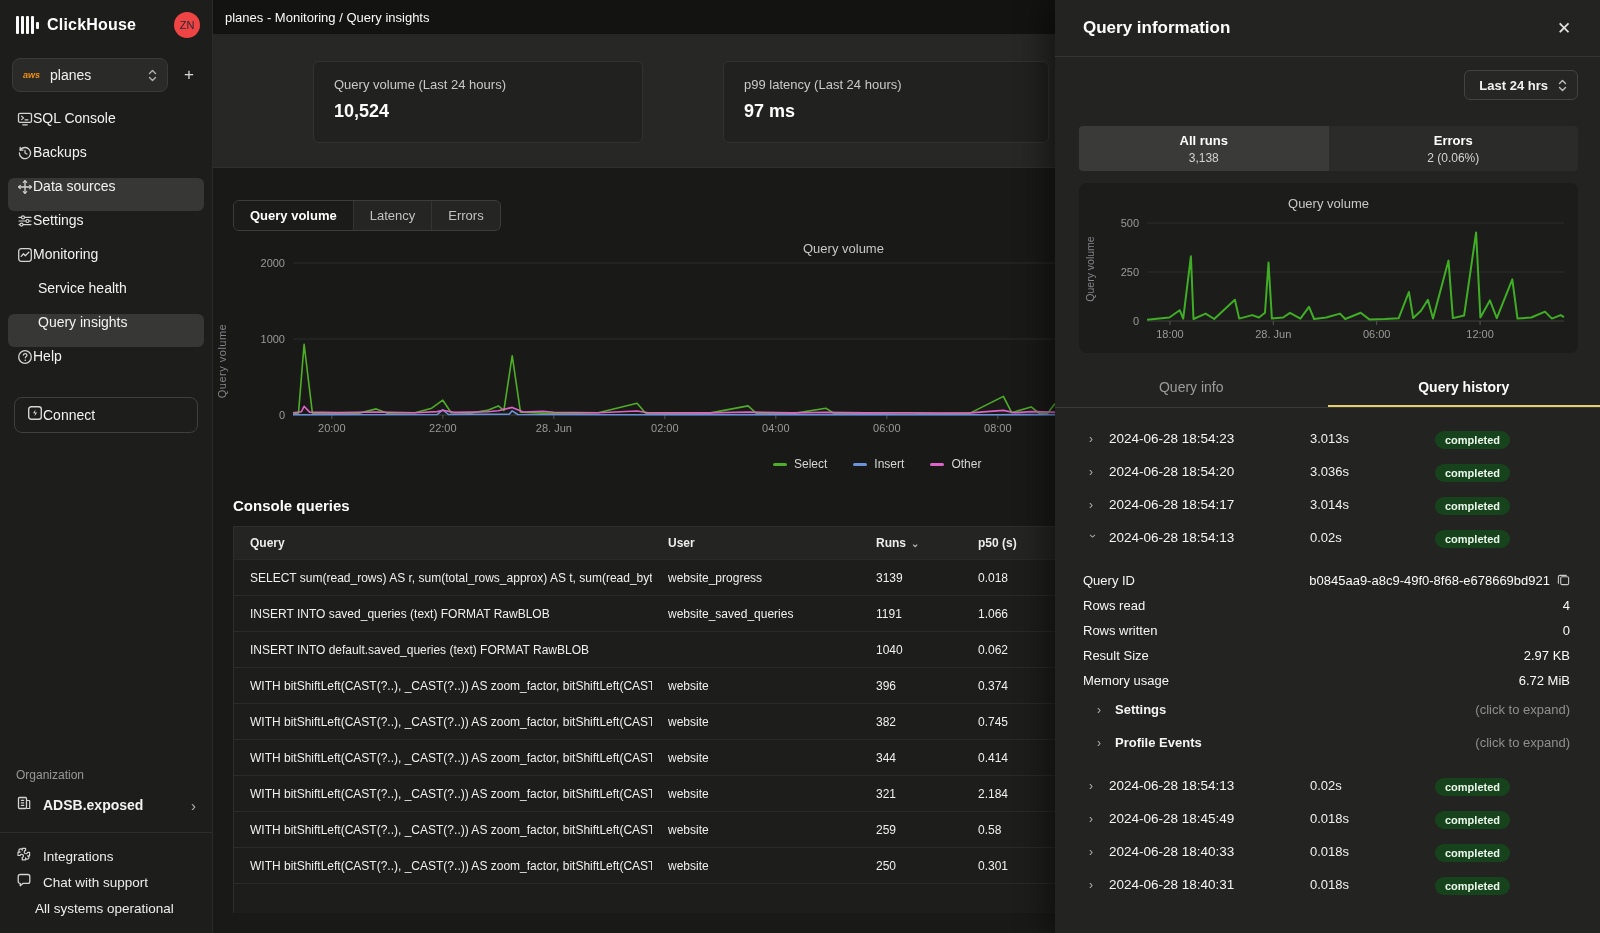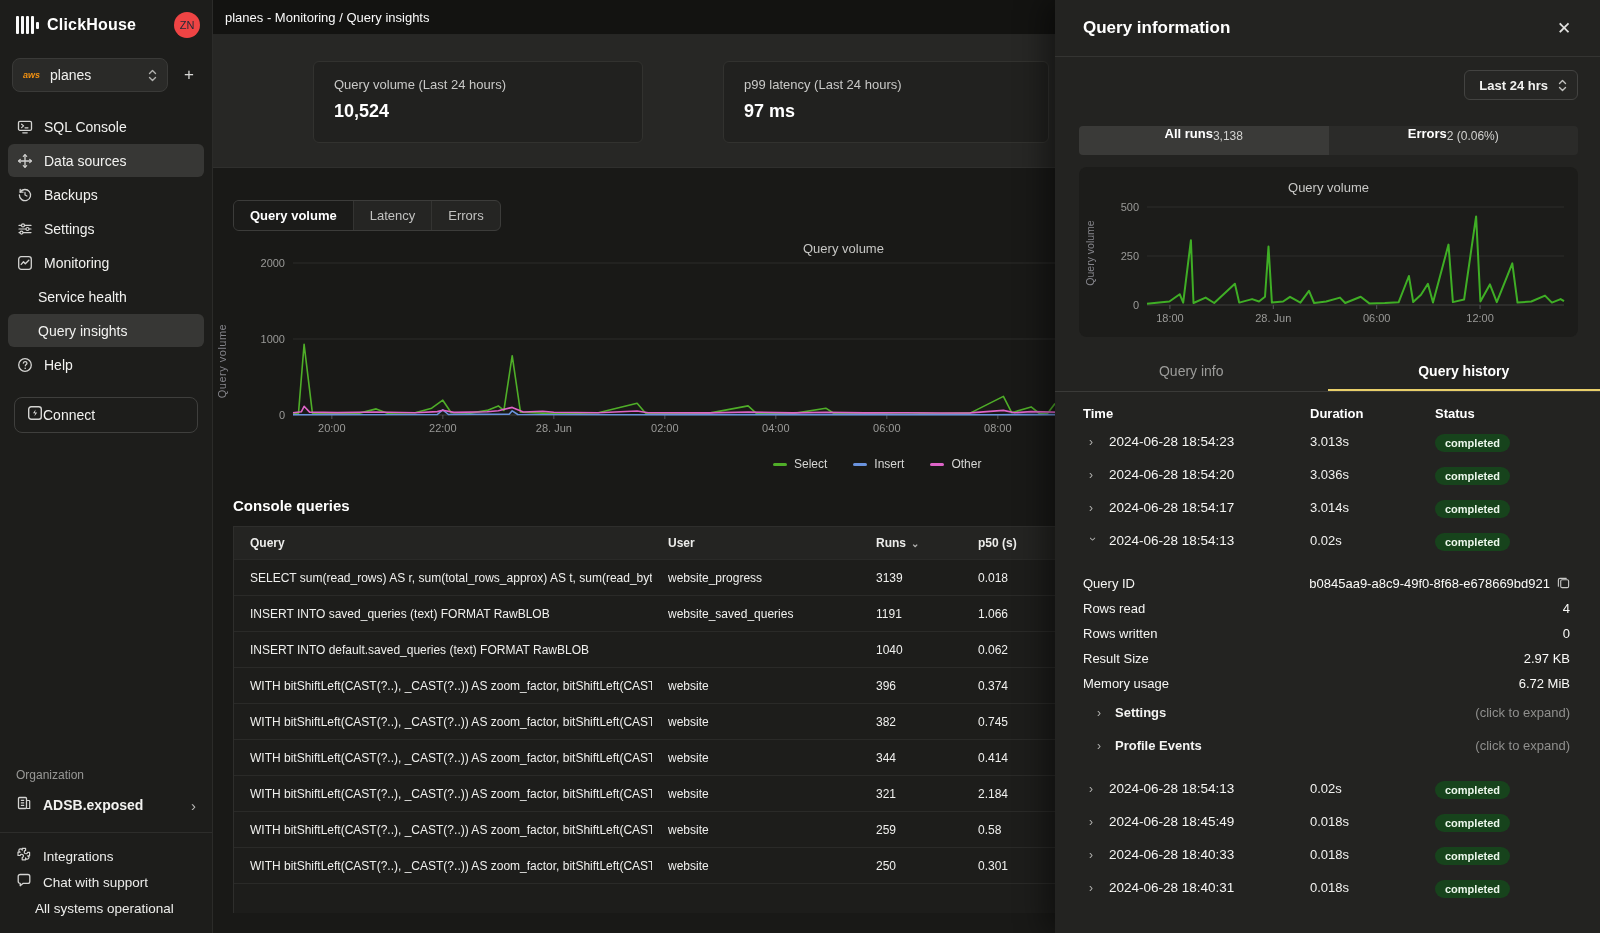--- a/index.html
+++ b/index.html
@@ -13,21 +13,21 @@
   .logo .bar { width:3px; height:18px; background:#fafafa; border-radius:1px; }
   .logo .bar.short { height:7px; }
   .brand-title { font-size:16px; font-weight:bold; color:#fff; letter-spacing:.2px; flex:1; }
   .avatar { width:26px; height:26px; border-radius:50%; background:#ef4444; color:#252a36; font-size:11px; font-weight:normal; display:flex; align-items:center; justify-content:center; }
   .workspace-row { display:flex; align-items:center; gap:10px; margin:12px 12px 0 12px; }
   .workspace-select { flex:1; height:34px; background:#2a2a28; border:1px solid #3a3a38; border-radius:8px; display:flex; align-items:center; padding:0 10px; gap:10px; cursor:pointer; }
   .aws-mark { color:#f29111; font-size:9px; font-weight:bold; font-style:italic; line-height:1; }
   .workspace-name { flex:1; font-size:14px; color:#f0f0ee; }
   .plus-btn { width:22px; height:22px; display:flex; align-items:center; justify-content:center; color:#d8d8d6; font-size:17px; cursor:pointer; }
   #nav { margin-top:18px; padding:0 8px; }
-  .nav-item { display:flex; align-items:center; gap:11px; height:33px; padding:0 8px; border-radius:6px; cursor:pointer; margin-bottom:1px; }
+  .nav-item { display:flex; align-items:flex-start; height:33px; padding:0 8px; border-radius:6px; cursor:pointer; margin-bottom:1px; }
   .nav-item .nav-icon { width:17px; height:17px; display:flex; align-items:center; justify-content:center; }
   .nav-item .nav-label { font-size:14px; color:#f2f2f0; font-weight:500; }
   .nav-item.active { background:#373735; }
   .nav-item.sub { padding-left:30px; }
   .connect-btn { margin:16px 14px 0 14px; height:36px; border:1px solid #3f3f3d; border-radius:8px; display:flex; align-items:center; padding:0 12px; cursor:pointer; }
   .connect-btn .nav-label { font-size:14px; font-weight:500; color:#f2f2f0; }
   .sidebar-bottom { position:absolute; left:0; right:0; bottom:0; padding-bottom:12px; }
   .org-label { font-size:12px; color:#989896; padding:0 16px; margin-bottom:8px; }
   .org-row { display:flex; align-items:center; gap:11px; height:30px; padding:0 16px; cursor:pointer; }
   .org-row .nav-label { flex:1; font-size:14px; font-weight:bold; color:#f2f2f0; }
@@ -71,21 +71,21 @@
 
   
   #panel { position:absolute; left:1055px; top:0; width:545px; height:933px; background:#232321; box-shadow:-10px 0 28px rgba(0,0,0,.45); }
   #panel-header { height:57px; border-bottom:1px solid #343432; display:flex; align-items:center; padding:0 24px 0 28px; }
   #panel-title { flex:1; font-size:17px; font-weight:bold; color:#fff; }
   #panel-close { width:24px; height:24px; display:flex; align-items:center; justify-content:center; color:#e2e2e0; font-size:17px; cursor:pointer; }
   #range-row { display:flex; justify-content:flex-end; padding:13px 22px 0 0; }
   #range-select { height:30px; border:1px solid #434341; border-radius:6px; background:#262624; display:flex; align-items:center; gap:10px; padding:0 10px 0 14px; cursor:pointer; }
   #range-select .range-label { font-size:13px; font-weight:bold; color:#f2f2f0; }
   #segmented { display:flex; margin:26px 22px 0 24px; border-radius:4px; overflow:hidden; }
-  .segment { flex:1; height:29px; display:flex; flex-direction:row; align-items:flex-start; justify-content:center; cursor:pointer; }
+  .segment { flex:1; height:45px; display:flex; flex-direction:column; align-items:center; justify-content:center; cursor:pointer; }
   .segment.selected { background:#3a3a38; }
   .segment:not(.selected) { background:#2b2b29; }
   .seg-label { font-size:13px; font-weight:bold; color:#fff; }
   .seg-value { font-size:12px; color:#d3d3d1; margin-top:3px; }
   #mini-card { position:relative; margin:12px 22px 0 24px; height:170px; background:#1c1c1a; border-radius:8px; }
   #mini-title { position:absolute; top:13px; width:100%; text-align:center; font-size:13px; color:#c8c8c6; }
   #mini-ylabel { position:absolute; left:-22px; top:80px; transform:rotate(-90deg); font-size:10.5px; color:#85858b; }
   #mini-chart { position:absolute; left:6px; top:32px; }
   #panel-tabs { display:flex; margin-top:16px; border-bottom:1px solid #3a3a38; }
   .panel-tab { flex:1; text-align:center; height:38px; line-height:36px; font-size:14px; color:#9c9c9a; cursor:pointer; }
@@ -141,38 +141,38 @@
       <div class="nav-item">
         <span class="nav-icon">
           <svg width="16" height="16" viewBox="0 0 16 16">
             <rect x="1.5" y="2.3" width="13" height="9" rx="1.4" stroke="#d4d4d2" stroke-width="1.3" fill="none"></rect>
             <path d="M5.8 13.8h4.4" stroke="#d4d4d2" stroke-width="1.3" stroke-linecap="round"></path>
             <path d="M4.6 5.2l2 1.7-2 1.7M8 8.8h3" stroke="#d4d4d2" stroke-width="1.2" fill="none" stroke-linecap="round" stroke-linejoin="round"></path>
           </svg>
         </span>
         <span class="nav-label">SQL Console</span>
       </div>
-      <div class="nav-item active">
-        <span class="nav-icon">
-          <svg width="16" height="16" viewBox="0 0 16 16">
-            <path d="M8 2v12M2 8h12" stroke="#d4d4d2" stroke-width="1.3" stroke-linecap="round"></path>
-            <path d="M6.3 3.3L8 1.6l1.7 1.7M6.3 12.7L8 14.4l1.7-1.7M3.3 6.3L1.6 8l1.7 1.7M12.7 6.3L14.4 8l-1.7 1.7" stroke="#d4d4d2" stroke-width="1.2" fill="none" stroke-linecap="round" stroke-linejoin="round"></path>
-          </svg>
-        </span>
-        <span class="nav-label">Data sources</span>
-      </div>
       <div class="nav-item">
         <span class="nav-icon">
           <svg width="16" height="16" viewBox="0 0 16 16">
             <path d="M3.2 5.2A5.6 5.6 0 1 1 2.4 8" stroke="#d4d4d2" stroke-width="1.3" fill="none" stroke-linecap="round"></path>
             <path d="M3.2 2.4v2.8H6" stroke="#d4d4d2" stroke-width="1.3" fill="none" stroke-linecap="round" stroke-linejoin="round"></path>
             <path d="M8 5.4V8l1.9 1.1" stroke="#d4d4d2" stroke-width="1.2" fill="none" stroke-linecap="round"></path>
           </svg>
         </span>
         <span class="nav-label">Backups</span>
+      </div>
+      <div class="nav-item active">
+        <span class="nav-icon">
+          <svg width="16" height="16" viewBox="0 0 16 16">
+            <path d="M8 2v12M2 8h12" stroke="#d4d4d2" stroke-width="1.3" stroke-linecap="round"></path>
+            <path d="M6.3 3.3L8 1.6l1.7 1.7M6.3 12.7L8 14.4l1.7-1.7M3.3 6.3L1.6 8l1.7 1.7M12.7 6.3L14.4 8l-1.7 1.7" stroke="#d4d4d2" stroke-width="1.2" fill="none" stroke-linecap="round" stroke-linejoin="round"></path>
+          </svg>
+        </span>
+        <span class="nav-label">Data sources</span>
       </div>
       <div class="nav-item">
         <span class="nav-icon">
           <svg width="16" height="16" viewBox="0 0 16 16">
             <path d="M2 4.4h12M2 8h12M2 11.6h12" stroke="#d4d4d2" stroke-width="1.2" stroke-linecap="round"></path>
             <circle cx="6" cy="4.4" r="1.5" fill="#1d1d1b" stroke="#d4d4d2" stroke-width="1.2"></circle>
             <circle cx="10.5" cy="8" r="1.5" fill="#1d1d1b" stroke="#d4d4d2" stroke-width="1.2"></circle>
             <circle cx="4.5" cy="11.6" r="1.5" fill="#1d1d1b" stroke="#d4d4d2" stroke-width="1.2"></circle>
           </svg>
         </span>
@@ -419,25 +419,20 @@
         <line x1="395.08305785123963" x2="395.08305785123963" y1="106" y2="110" stroke="#56565a" stroke-width="1"></line>
         <text x="395.08305785123963" y="123" text-anchor="middle" font-size="11" fill="#9a9a98">12:00</text>
         <polyline points="62.0,104.8 74.1,103.6 84.4,102.5 94.7,95.2 98.2,103.6 105.9,41.3 108.5,104.0 120.6,98.6 129.2,104.0 149.9,84.8 154.2,103.6 167.1,100.1 174.0,102.5 180.0,97.8 183.5,47.6 186.9,103.6 198.1,102.5 205.0,97.8 215.4,103.6 224.0,91.9 229.1,104.0 241.2,102.5 255.0,98.6 260.2,104.0 275.7,97.8 284.3,104.4 299.8,104.0 313.6,103.3 323.9,77.0 328.2,103.1 336.0,95.8 342.9,84.8 348.0,103.6 363.5,45.6 367.9,103.1 379.1,100.5 391.1,17.4 395.4,102.5 404.9,85.4 411.8,103.1 427.3,64.4 432.5,103.6 446.3,102.5 460.0,96.6 466.9,103.6 475.6,100.1 479.0,102.1" fill="none" stroke="#3fae25" stroke-width="2" stroke-linejoin="round"></polyline>
       </svg>
   </div>
   <div id="panel-tabs">
       <div class="panel-tab">Query info</div>
       <div class="panel-tab active">Query history</div>
     </div>
   <div id="history">
-    <div class="hist-header">
-        <div>Time</div>
-        <div>Duration</div>
-        <div>Status</div>
-      </div>
     <div id="history-rows">
         <div class="hist-row">
           <div class="hist-time">
             <span class="hist-chev">›</span>
             <span class="hist-time-text">2024-06-28 18:54:23</span>
           </div>
           <div class="hist-duration">3.013s</div>
           <div><span class="badge">completed</span></div>
         </div>
         <div class="hist-row">

